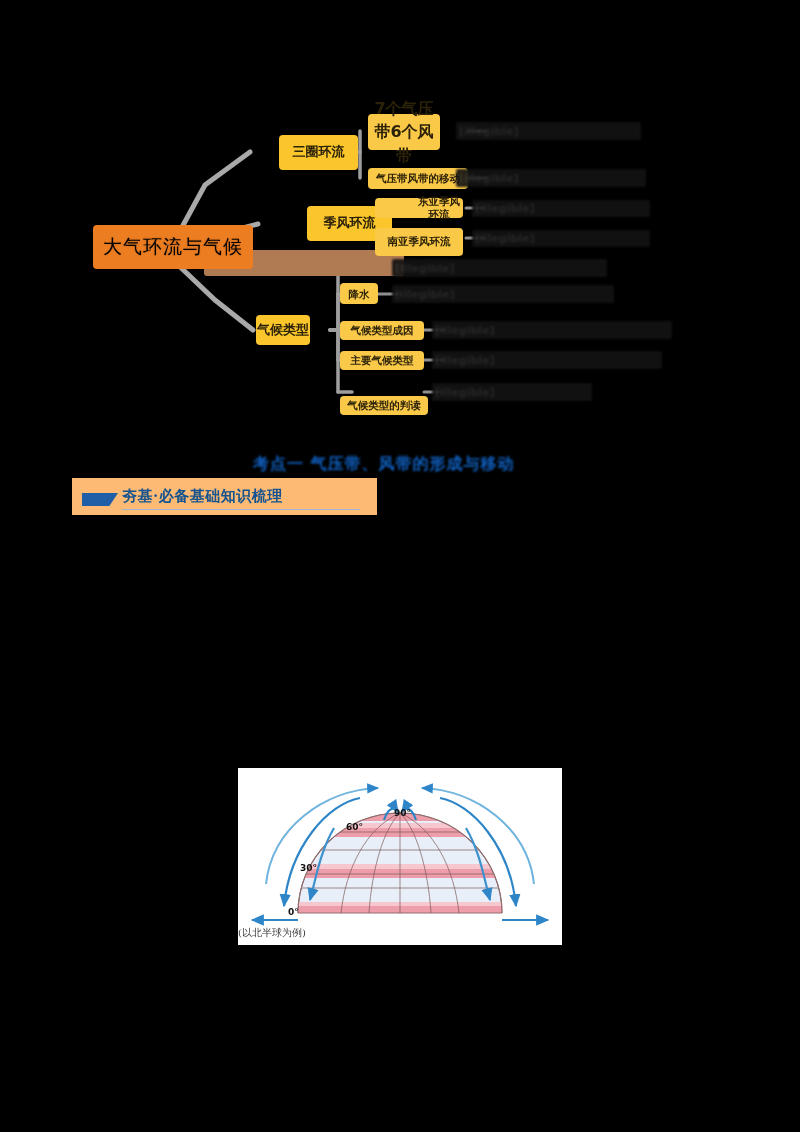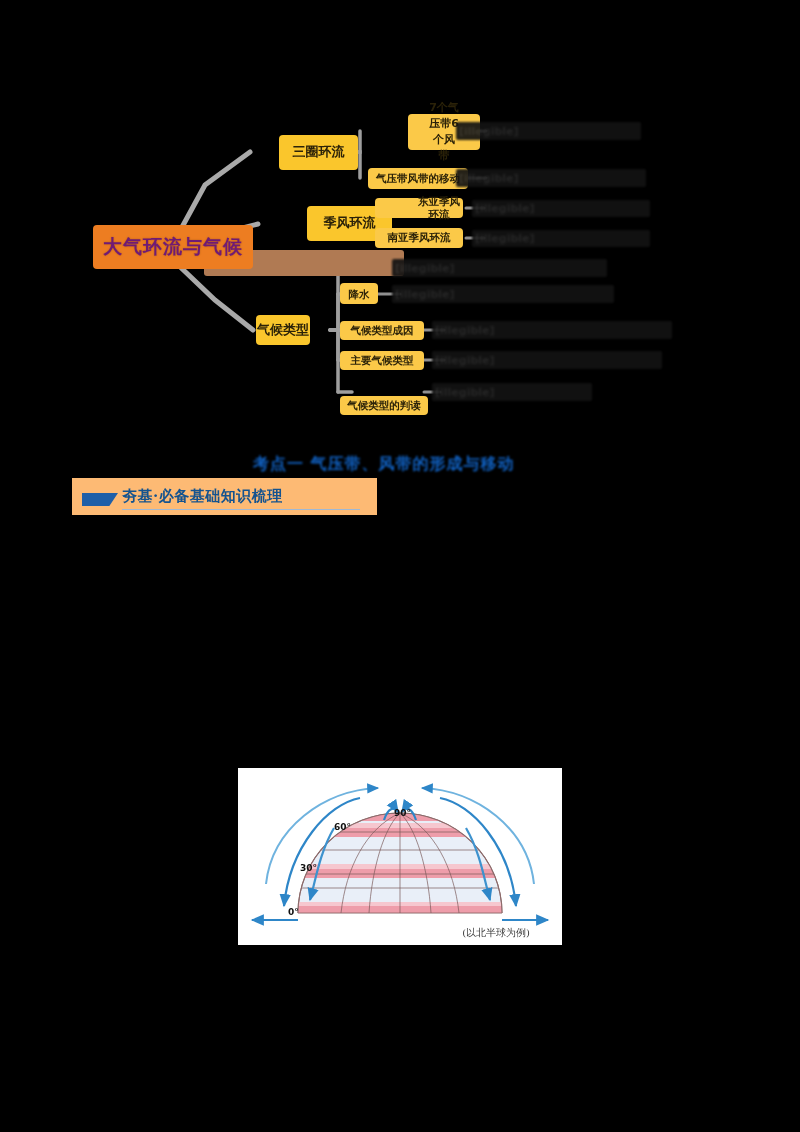--- a/index.html
+++ b/index.html
@@ -7,30 +7,30 @@
        font-family:"DejaVu Sans","Liberation Sans",sans-serif;}
 
   
   #mindmap{position:absolute;left:0;top:0;width:800px;height:430px;}
   #mm-svg{position:absolute;left:0;top:0;width:800px;height:430px;}
 
   .node{position:absolute;box-sizing:border-box;display:flex;
         align-items:center;justify-content:center;text-align:center;
         border-radius:4px;line-height:1.25;}
 
-  .root{background:#ED7D21;color:#701a75;font-weight:700;
+  .root{background:#ED7D21;color:#000000;font-weight:400;
         font-size:19px;letter-spacing:1px;
         text-shadow:0 0 2px rgba(0,0,0,.25);}
   .root-shadow{position:absolute;background:#B07A53;border-radius:3px;}
 
   .lvl2{background:#FBC game;}
   .lvl2{background:#FAC62C;color:#2b2208;font-weight:700;font-size:13px;
         box-shadow:0 0 0 1px rgba(0,0,0,.05);}
   .lvl3{background:#FBC948;color:#2b2208;font-weight:700;font-size:10.5px;}
-  .lvl3.tall{font-size:11px;line-height:1.45;padding:2px 20px;margin-left:40px;}
+  .lvl3.tall{font-size:16px;line-height:1.45;padding:2px 4px;}
 
   
   .leaf{position:absolute;background:#131313;border-radius:2px;
         color:#2a2a2a;font-size:11px;font-weight:700;
         display:flex;align-items:center;white-space:nowrap;
         overflow:hidden;padding:0 3px;box-sizing:border-box;
         filter:blur(1.1px);opacity:.92;}
 
   
   #kaodian{position:absolute;left:253px;top:452px;width:330px;height:24px;
@@ -48,23 +48,23 @@
           font-family:"DejaVu Serif","Liberation Serif",serif;}
   #banner .rule{position:absolute;left:50px;top:31px;width:238px;height:1px;
           background:#9FB8D4;}
 
   
   #figure{position:absolute;left:238px;top:768px;width:324px;height:177px;
           background:#FFFFFF;}
   #fig-svg{position:absolute;left:0;top:0;width:324px;height:177px;}
   .figlab{position:absolute;font-size:9px;font-weight:700;color:#111;
           font-family:"DejaVu Sans","Liberation Sans",sans-serif;}
-  #figcap{position:absolute;left:0;bottom:5px;width:284px;text-align:right;
+  #figcap{position:absolute;left:0;bottom:5px;width:284px;text-align:left;
           font-size:10px;color:#3a3a3a;
-          font-family:"DejaVu Serif","Liberation Serif",serif;margin-left:8px;}
+          font-family:"DejaVu Serif","Liberation Serif",serif;}
 </style>
 </head>
 <body>
 
 <div id="mindmap">
 
   <svg id="mm-svg" viewBox="0 0 800 430">
     <g fill="none" stroke="#A9A9A9" stroke-width="5" stroke-linecap="round">
 
       <path d="M175 240 L205 185 L250 152"></path>
@@ -110,21 +110,21 @@
   <div class="node root" style="left:93px;top:225px;width:160px;height:44px;">大气环流与气候</div>
 
   <div class="node lvl2" style="left:267px;top:135px;width:79px;height:35px;margin-left:12px;">三圈环流</div>
   <div class="node lvl2" style="left:267px;top:206px;width:85px;height:35px;margin-left:40px;">季风环流</div>
   <div class="node lvl2" style="left:256px;top:315px;width:54px;height:30px;">气候类型</div>
 
   <div class="node lvl3 tall" style="left:368px;top:114px;width:72px;height:36px;">7个气压带6个风带</div>
   <div class="node lvl3" style="left:368px;top:168px;width:100px;height:21px;">气压带风带的移动</div>
 
   <div class="node lvl3" style="left:375px;top:198px;width:88px;height:20px;padding-left:40px;">东亚季风环流</div>
-  <div class="node lvl3" style="left:375px;top:228px;width:88px;height:20px;">南亚季风环流</div>
+  <div class="node lvl3" style="left:375px;top:228px;width:88px;height:28px;">南亚季风环流</div>
 
   <div class="node lvl3" style="left:340px;top:259px;width:38px;height:19px;margin-top:24px;">气温</div>
   <div class="node lvl3" style="left:340px;top:285px;width:38px;height:19px;">降水</div>
   <div class="node lvl3" style="left:340px;top:321px;width:84px;height:19px;">气候类型成因</div>
   <div class="node lvl3" style="left:340px;top:351px;width:84px;height:19px;">主要气候类型</div>
   <div class="node lvl3" style="left:340px;top:396px;width:88px;height:19px;">气候类型的判读</div>
 
   <div class="leaf" style="left:456px;top:122px;width:185px;height:18px;">[illegible]</div>
   <div class="leaf" style="left:456px;top:169px;width:190px;height:18px;">[illegible]</div>
   <div class="leaf" style="left:472px;top:200px;width:178px;height:17px;">[illegible]</div>
@@ -196,18 +196,18 @@
       <path d="M28 116 C34 60 86 22 140 20"></path>
       <path d="M296 116 C290 60 238 22 184 20"></path>
     </g>
     <g fill="none" stroke="#3D92CE" stroke-width="2.2" marker-end="url(#ah)">
       <path d="M96 60 C82 84 78 110 72 132"></path>
       <path d="M228 60 C242 84 246 110 252 132"></path>
     </g>
   </svg>
 
   <div class="figlab" style="left:156px;top:40px;">90°</div>
-  <div class="figlab" style="left:96px;top:54px;">60°</div>
+  <div class="figlab" style="left:108px;top:54px;">60°</div>
   <div class="figlab" style="left:62px;top:95px;">30°</div>
   <div class="figlab" style="left:50px;top:139px;">0°</div>
 
   <div id="figcap">(以北半球为例)</div>
 </div>
 
 </body></html>

